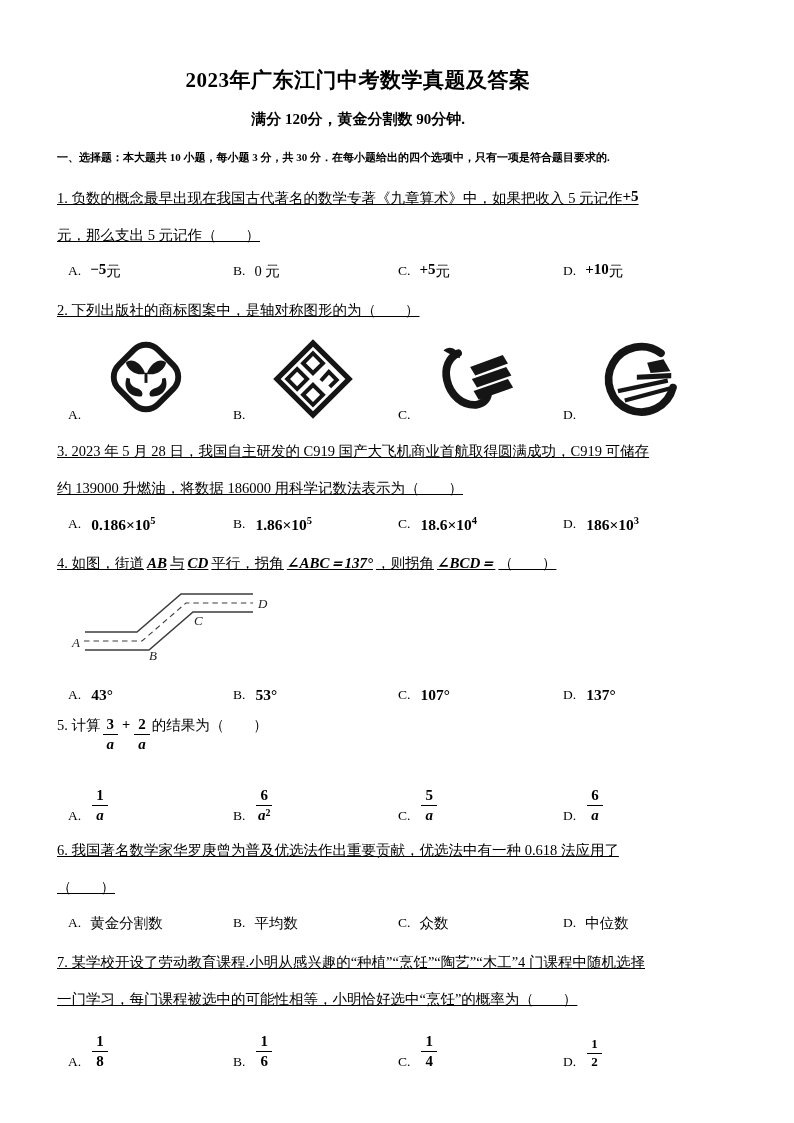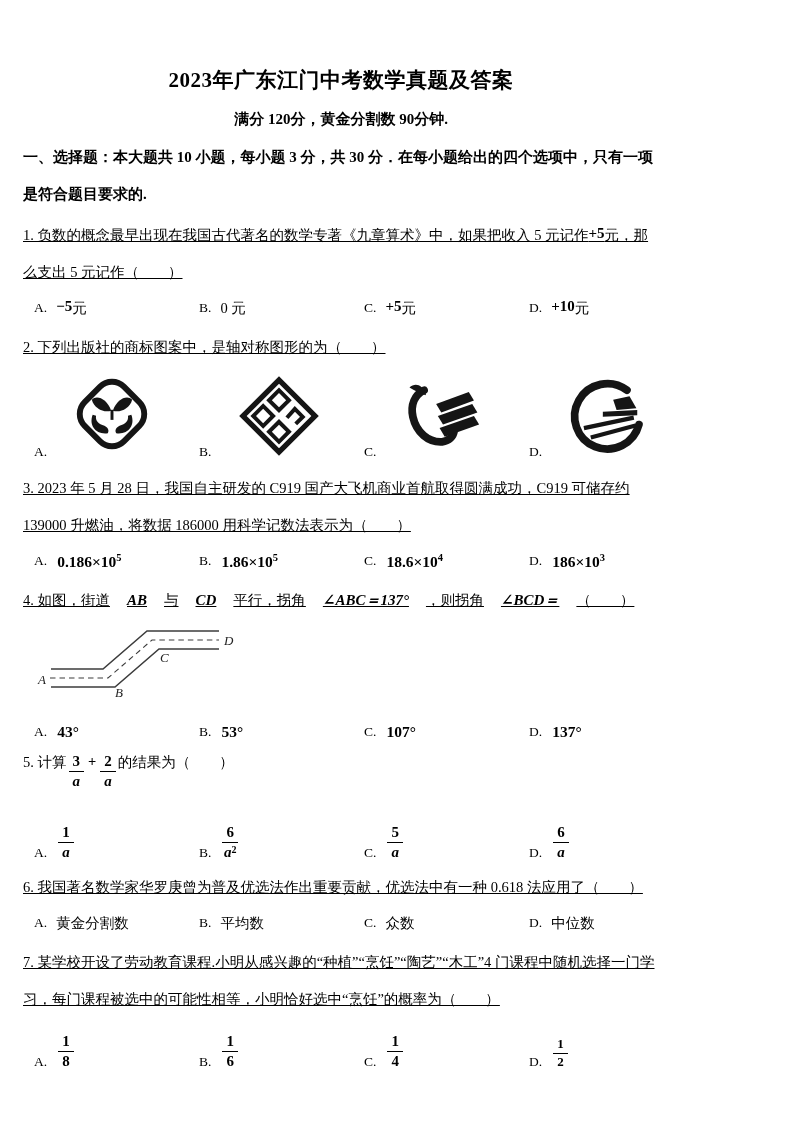--- a/index.html
+++ b/index.html
@@ -1,25 +1,25 @@
 <!DOCTYPE html>
 <html><head>
 <meta charset="utf-8">
 <style>
   html,body{margin:0;padding:0;background:#fff;}
   body{width:794px;height:1123px;color:#000;
        font-family:"Liberation Serif","DejaVu Serif",serif;}
-  .page{box-sizing:border-box;width:716px;height:1123px;padding:60px 57px 0 23px;overflow:hidden;}
+  .page{box-sizing:border-box;width:716px;height:1123px;padding:60px 57px 0 57px;overflow:hidden;}
 
   .title{text-align:center;font-size:21px;font-weight:bold;margin:6px 0 0;letter-spacing:.5px;}
   .subtitle{text-align:center;font-size:15px;font-weight:bold;margin:16px 0 0;}
-  .section-heading{font-size:15px;font-weight:bold;line-height:37px;margin:10px 0 0;}
+  .section-heading{font-size:11px;font-weight:bold;line-height:37px;margin:10px 0 0;}
 
   .stem{font-size:14.5px;line-height:37px;margin:2px 0 0;text-decoration:underline;}
-  .bi{font-weight:bold;font-style:italic;margin:0 17px;font-size:15px;}
+  .bi{font-weight:bold;font-style:italic;margin:0 3px;font-size:15px;}
   .mraise{font-weight:bold;font-size:15px;vertical-align:2px;}
 
   .options{display:flex;align-items:center;padding-left:11px;margin:2px 0 6px;height:30px;}
   .options.tall{height:50px;align-items:flex-end;padding-bottom:2px;}
   .opt{width:165px;display:flex;align-items:center;gap:9px;font-size:14px;}
   .opt:last-child{width:auto;}
   .options.tall .opt{align-items:flex-end;}
   .olabel{font-size:13.5px;white-space:nowrap;}
   .oval{font-size:14.5px;}
   .mval{font-weight:bold;font-size:15.5px;margin:15px 1px;white-space:nowrap;}

